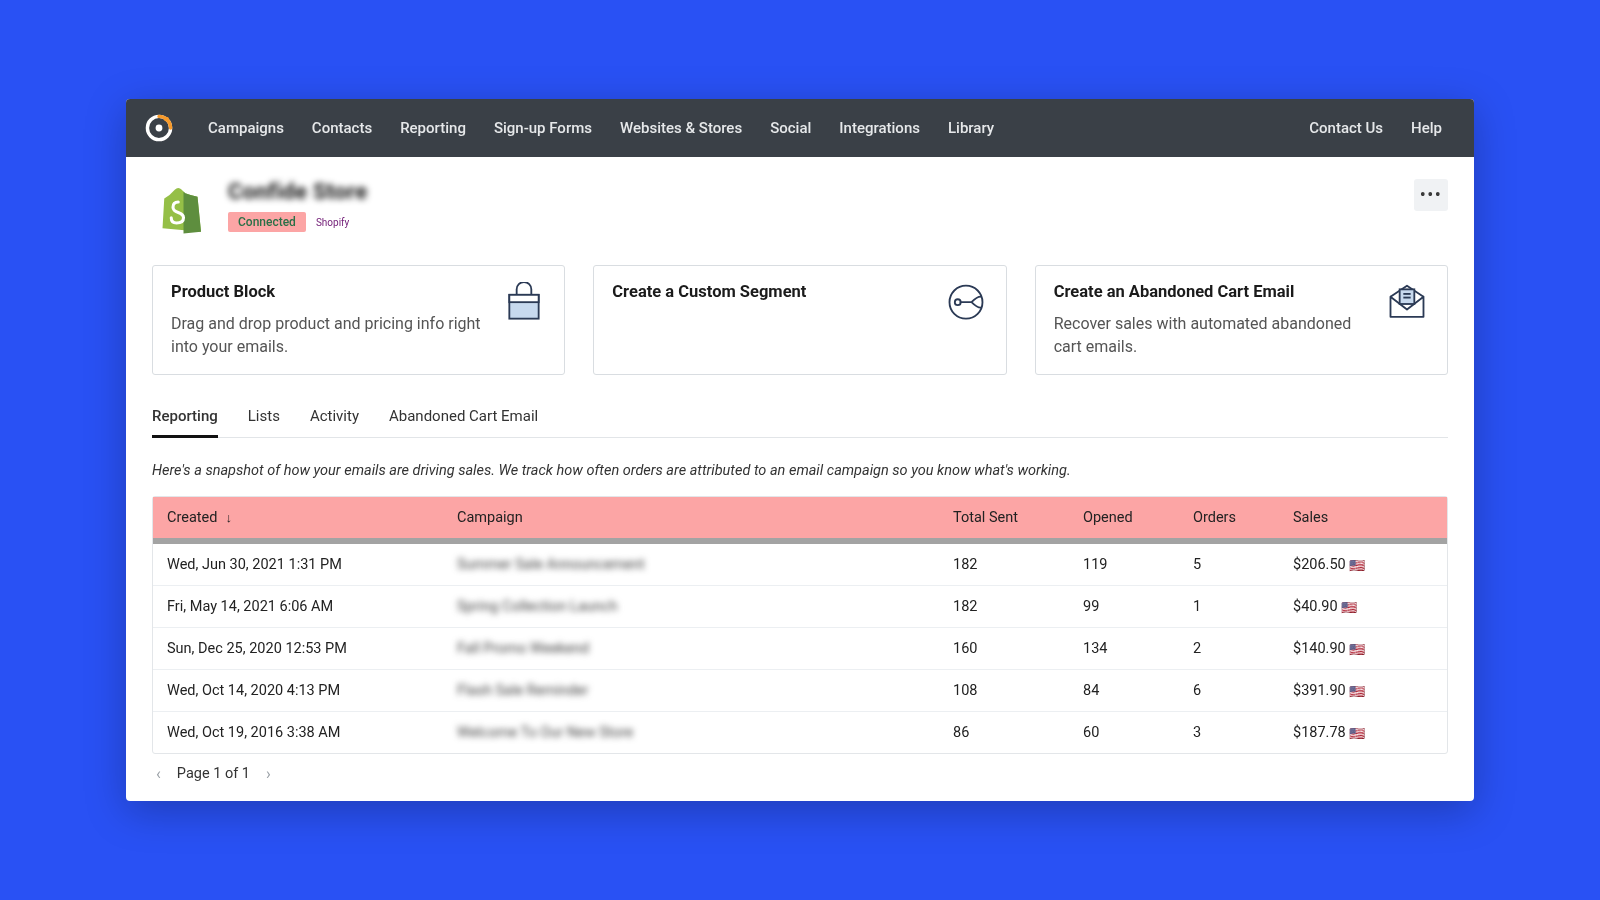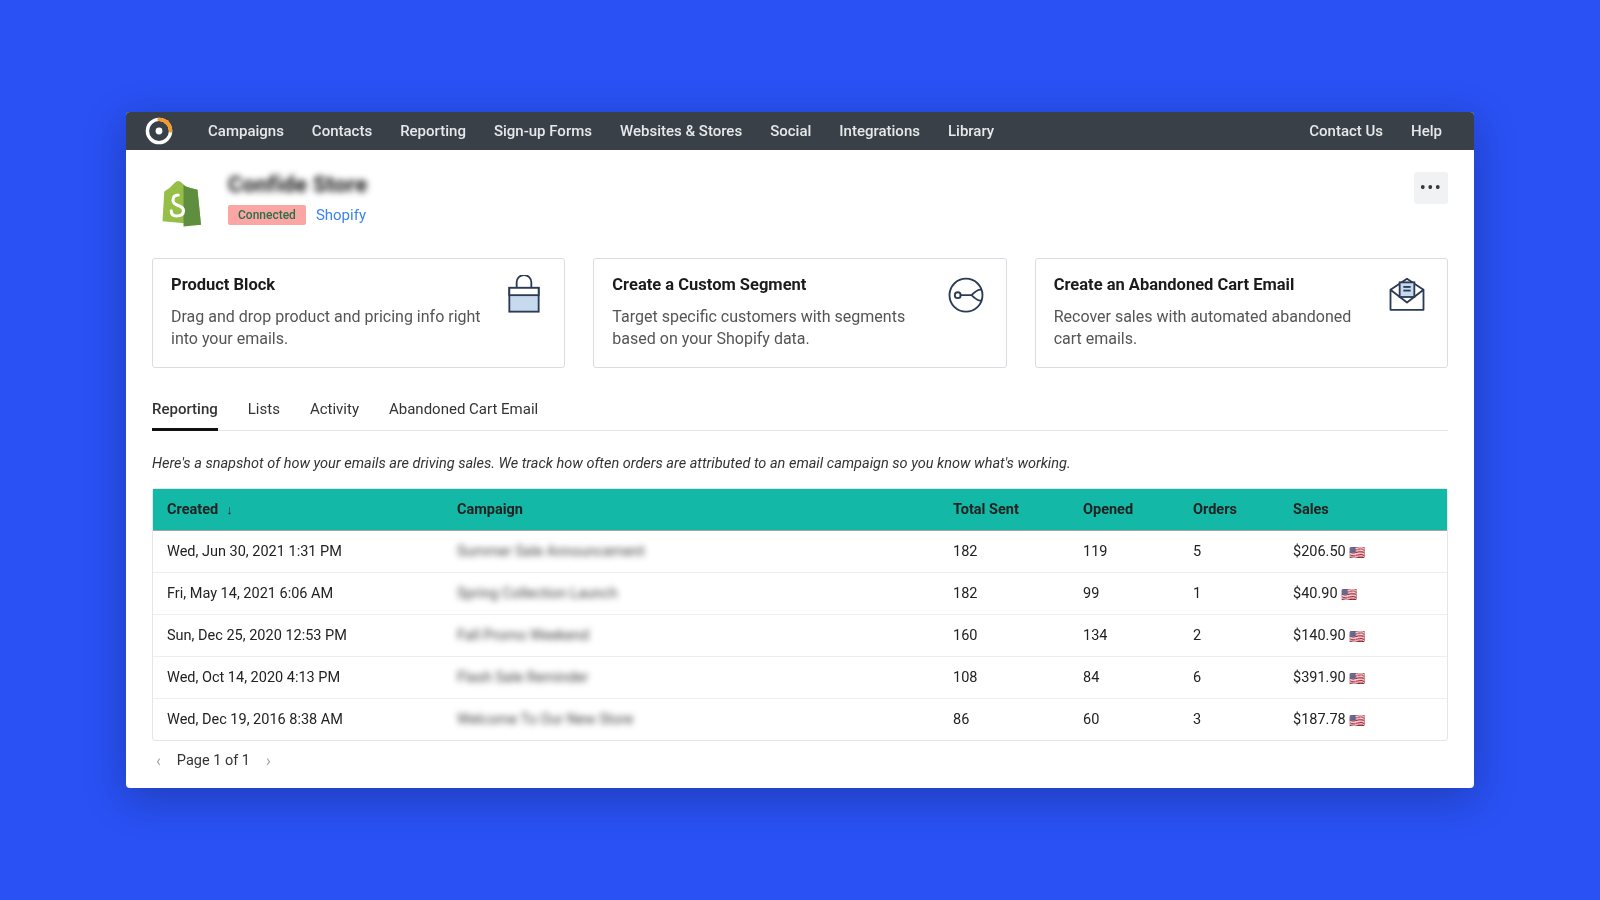--- a/index.html
+++ b/index.html
@@ -16,21 +16,21 @@
   .app-frame {
     width: 1348px;
     background: #fff;
     border-radius: 4px;
     box-shadow: 0 10px 40px rgba(0,0,0,0.25);
     overflow: hidden;
   }
   
   .topnav {
     background: #3a4047;
-    height: 38px;
+    height: 58px;
     display: flex;
     align-items: center;
     padding: 0 18px;
     color: #e6e8ea;
     font-size: 15px;
   }
   .topnav .logo {
     width: 30px; height: 30px;
     margin-right: 20px;
     position: relative;
@@ -71,22 +71,22 @@
   }
   .badge-connected {
     background: #fca5a5;
     color: #2a7047;
     font-size: 12px;
     padding: 3px 10px;
     border-radius: 2px;
     font-weight: 500;
   }
   .platform-name {
-    font-size: 15px;
-    color: #3b82f6;
+    font-size: 10px;
+    color: #701a75;
   }
   .more-btn {
     margin-left: auto;
     width: 34px; height: 32px;
     background: #f0f2f4;
     border-radius: 3px;
     display:flex; align-items:center; justify-content:center;
     cursor: pointer;
     color:#3a3a3a;
     font-size: 18px;
@@ -163,24 +163,24 @@
     border-radius: 3px;
     font-size: 14.5px;
   }
   .table-header, .table-row {
     display: grid;
     grid-template-columns: 290px 1fr 130px 110px 100px 140px;
     padding: 12px 14px;
     align-items: center;
   }
   .table-header {
-    background: #14b8a6;
-    font-weight: 700;
+    background: #fca5a5;
+    font-weight: 400;
     color: #222;
-    border-bottom: 1px solid #a3a3a3;
+    border-bottom: 6px solid #a3a3a3;
   }
   .th-created { display:flex; align-items:center; gap:8px; }
   .sort-arrow { font-size: 13px; color:#222; }
   .table-row {
     border-bottom: 1px solid #eceff2;
     color:#222;
   }
   .table-row:last-child { border-bottom: none; }
   .campaign-cell { filter: blur(3px); color:#444; }
   .sales-cell { white-space: nowrap; }
@@ -267,21 +267,20 @@
             <rect x="8" y="14" width="32" height="26" fill="#c7d9ee" stroke="#2b3a55" stroke-width="2"></rect>
             <rect x="8" y="14" width="32" height="8" fill="#fff" stroke="#2b3a55" stroke-width="2"></rect>
             <path d="M16 14 V8 a8 8 0 0 1 16 0 V14" fill="none" stroke="#2b3a55" stroke-width="2"></path>
           </svg>
         </div>
       </div>
 
       <div class="card">
         <div class="card-text">
           <h3>Create a Custom Segment</h3>
-          <p>Target specific customers with segments based on your Shopify data.</p>
         </div>
         <div class="card-icon">
           <svg viewBox="0 0 48 44">
             <circle cx="24" cy="22" r="18" fill="none" stroke="#2b3a55" stroke-width="2"></circle>
             <circle cx="15" cy="22" r="3.2" fill="none" stroke="#2b3a55" stroke-width="2"></circle>
             <path d="M18 22 H30 M30 22 Q36 16 40 16 M30 22 Q36 28 40 28" fill="none" stroke="#2b3a55" stroke-width="2" stroke-linecap="round"></path>
           </svg>
         </div>
       </div>
 
@@ -355,21 +354,21 @@
       <div class="table-row">
         <div>Wed, Oct 14, 2020 4:13 PM</div>
         <div class="campaign-cell">Flash Sale Reminder</div>
         <div>108</div>
         <div>84</div>
         <div>6</div>
         <div class="sales-cell"><span>$391.90</span><span class="flag">🇺🇸</span></div>
       </div>
 
       <div class="table-row">
-        <div>Wed, Dec 19, 2016 8:38 AM</div>
+        <div>Wed, Oct 19, 2016 3:38 AM</div>
         <div class="campaign-cell">Welcome To Our New Store</div>
         <div>86</div>
         <div>60</div>
         <div>3</div>
         <div class="sales-cell"><span>$187.78</span><span class="flag">🇺🇸</span></div>
       </div>
     </div>
 
     <div class="pagination">
       <span class="page-arrow">‹</span>

